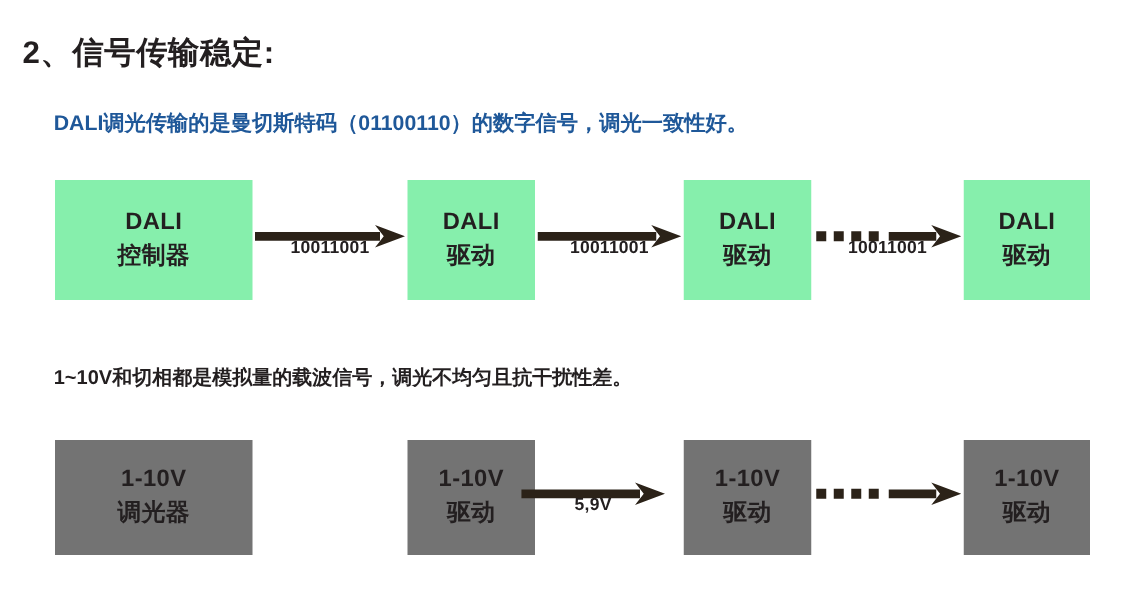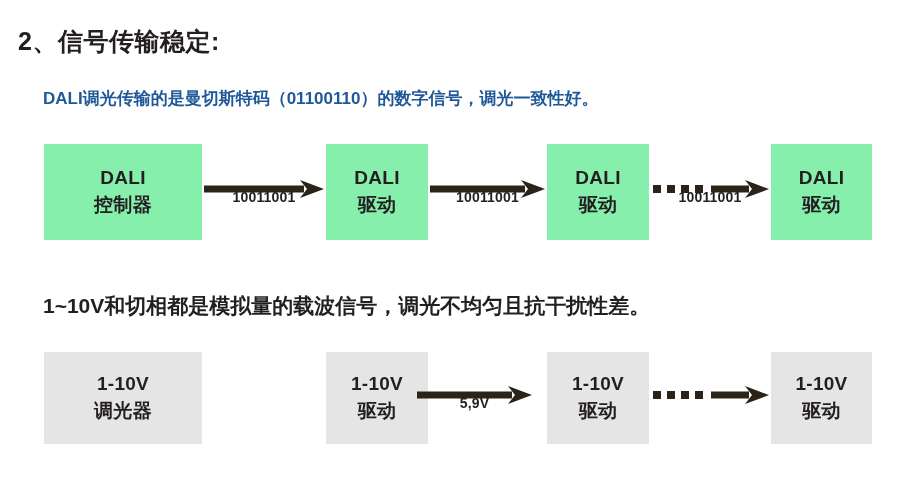--- a/index.html
+++ b/index.html
@@ -43,21 +43,21 @@
     font-size: 17px;
     font-weight: bold;
     color: #1f5899;
     white-space: nowrap;
   }
 
   .subtitle-black {
     position: absolute;
     left: 43px;
     top: 292px;
-    font-size: 21px;
+    font-size: 16px;
     font-weight: bold;
     color: #231f20;
     white-space: nowrap;
   }
 
   
   .row {
     position: absolute;
     left: 0;
     width: 900px;
@@ -75,21 +75,21 @@
     line-height: 1.42;
     font-size: 19px;
     font-weight: bold;
     color: #231f20;
     letter-spacing: 0.3px;
   }
   .node .l1 { display: block; }
   .node .l2 { display: block; }
 
   .node-yellow { background: #86efac; }
-  .node-gray   { background: #e5e5e5; }
+  .node-gray   { background: #737373; }
 
   
   .n1 { left: 44px;  top: 0; width: 158px; height: 96px; }
   .n2 { left: 326px; top: 0; width: 102px; height: 96px; }
   .n3 { left: 547px; top: 0; width: 102px; height: 96px; }
   .n4 { left: 771px; top: 0; width: 101px; height: 96px; }
 
   
   .g1 { left: 44px;  top: 0; width: 158px; height: 92px; }
   .g2 { left: 326px; top: 0; width: 102px; height: 92px; }

